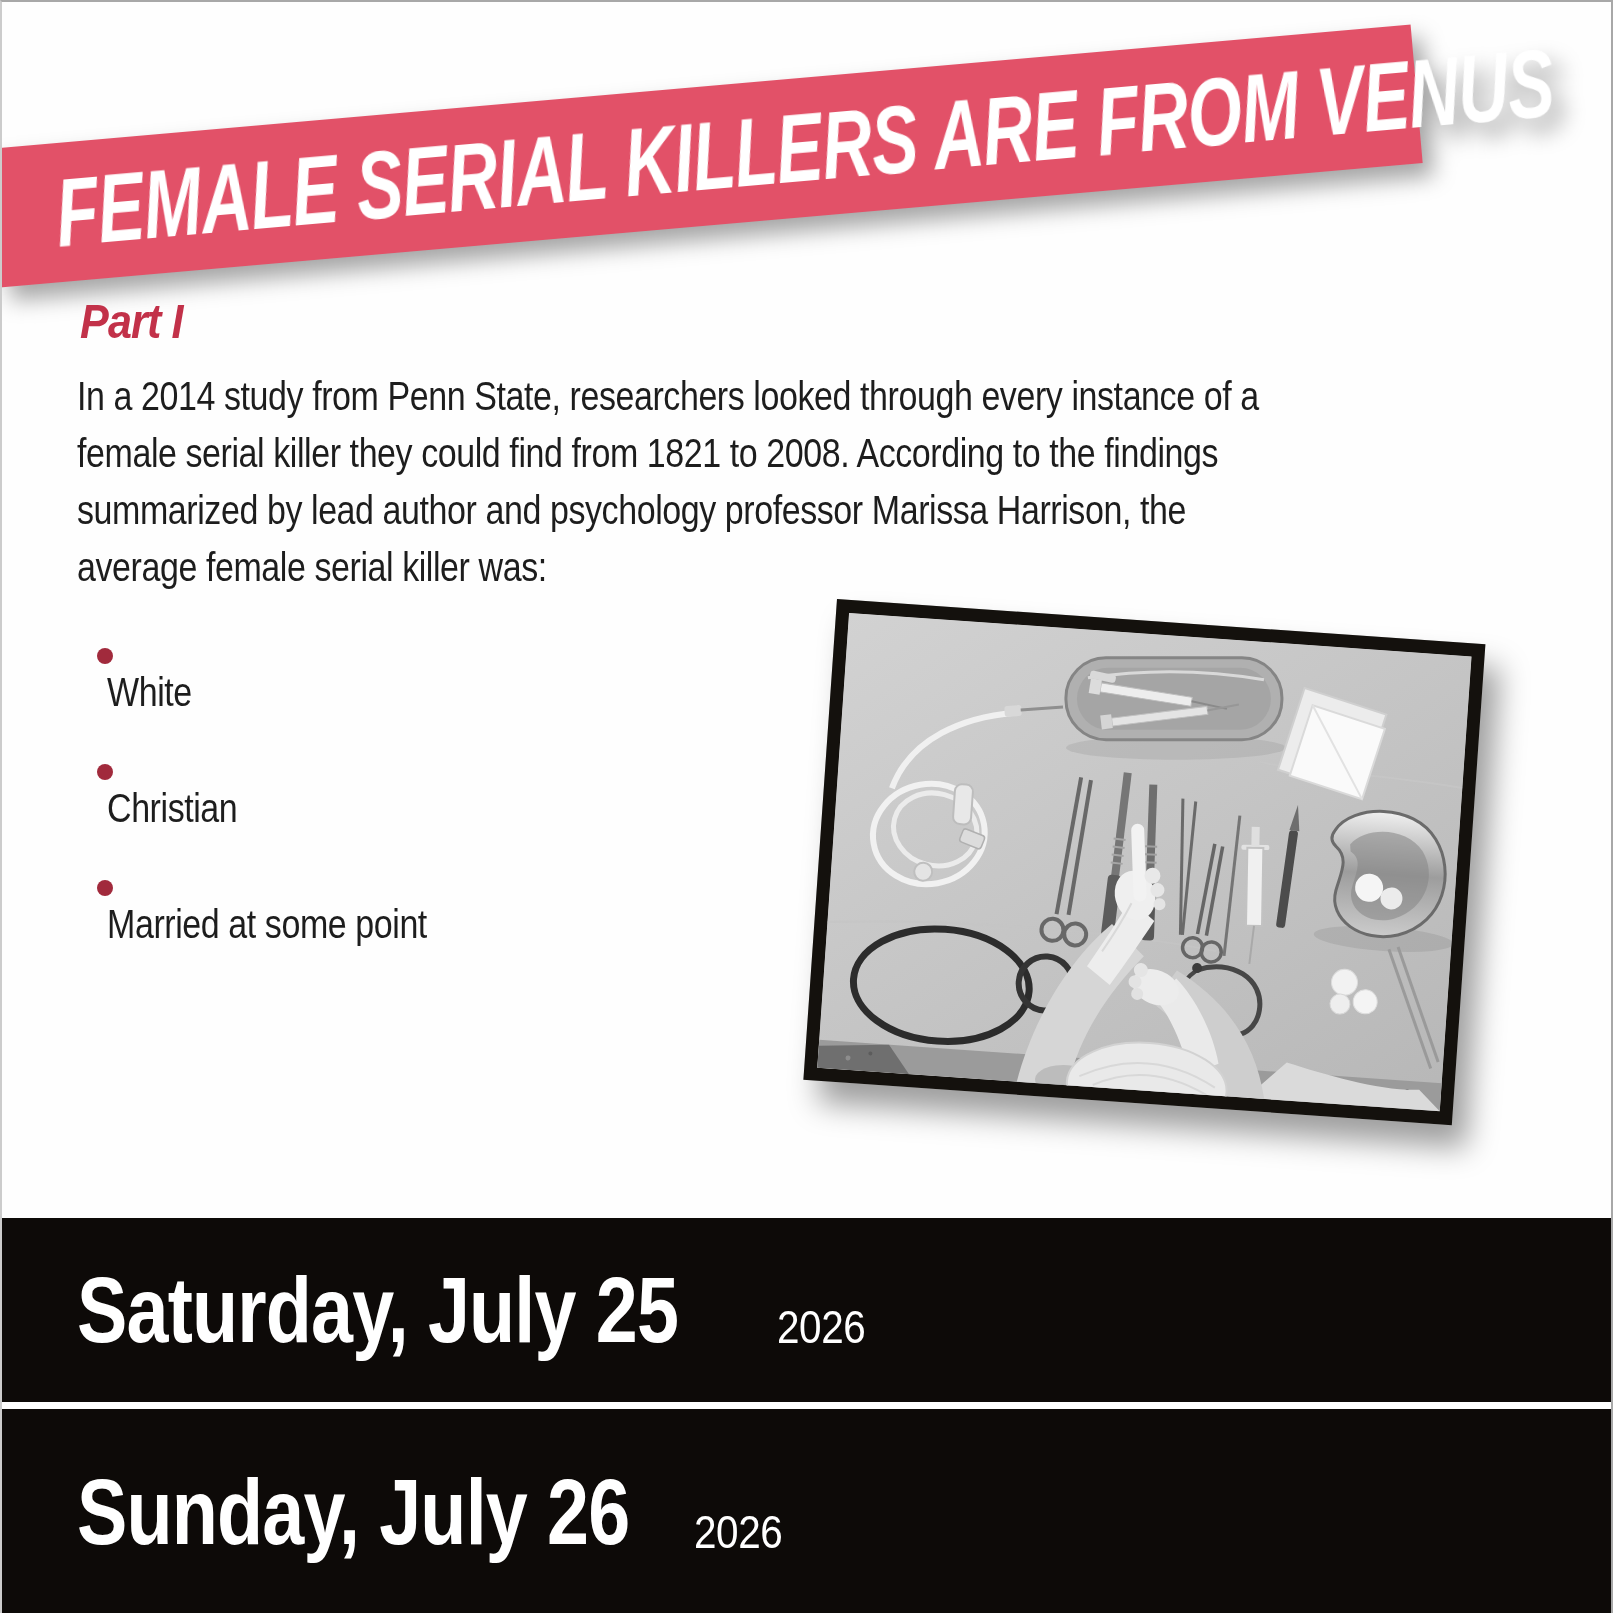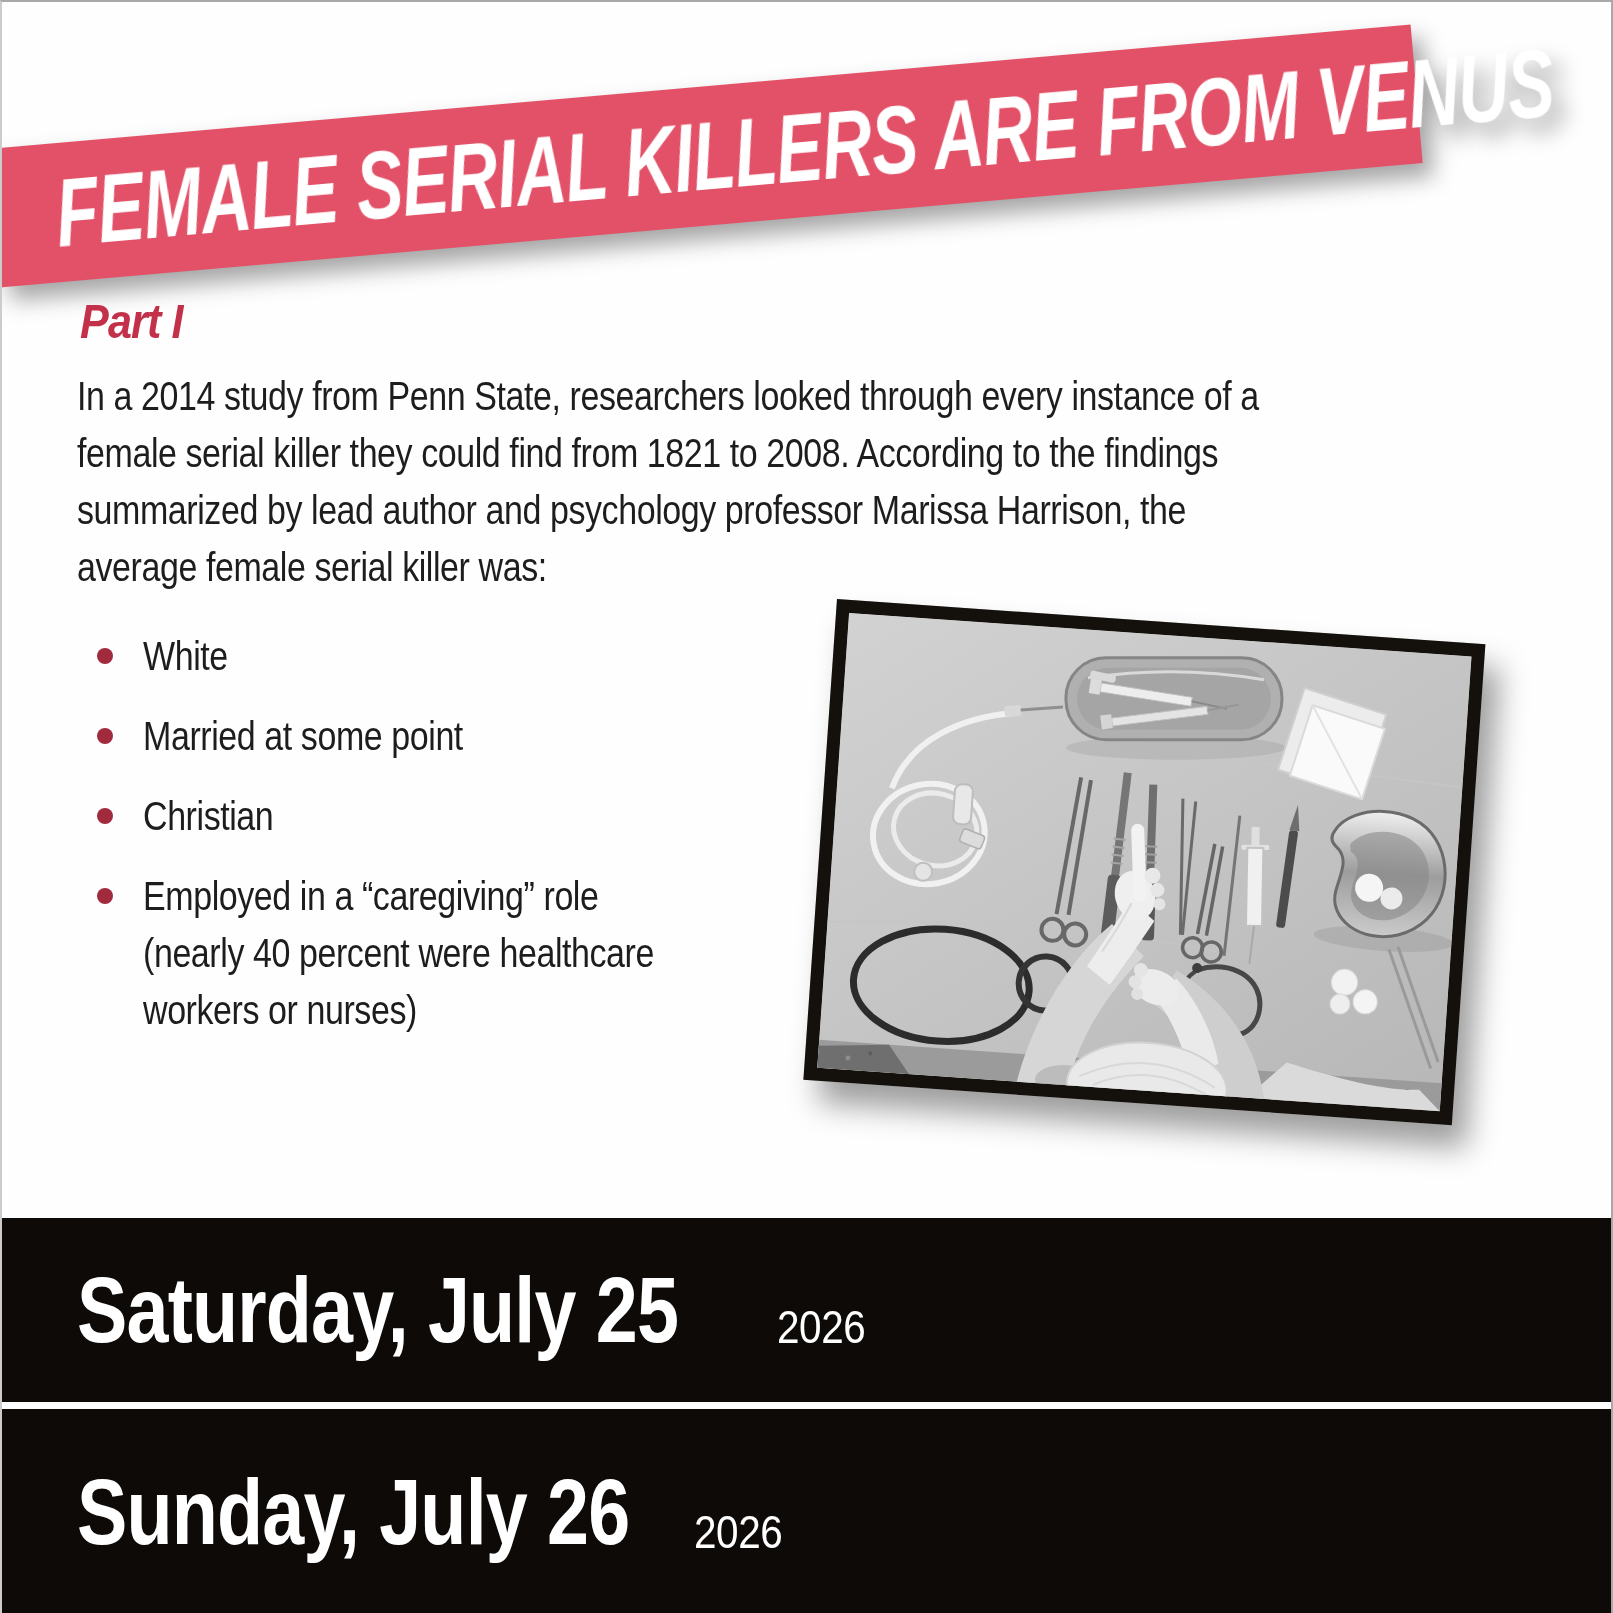--- a/index.html
+++ b/index.html
@@ -53,21 +53,21 @@
     font-size:40px; line-height:57px;
     white-space:pre-line;
     letter-spacing:-0.5px;
     transform:scaleX(0.85); transform-origin:left top;
   }
   .bullets {
     position:absolute; left:75px; top:626px;
     list-style:none; margin:0; padding:0;
     width:860px;
   }
-  .bullets li { display:flex; margin-bottom:23px; }
+  .bullets li { display:flex; margin-bottom:23px;flex-direction:column; }
   .dot {
     flex:none;
     width:16px; height:16px; border-radius:50%;
     background:#a12a3c;
     margin:20px 0 0 20px;
   }
   .li-text {
     margin-left:30px;
     color:#1d1d1d;
     font-size:40px; line-height:57px;
@@ -131,31 +131,25 @@
 summarized by lead author and psychology professor Marissa Harrison, the
 average female serial killer was:</div>
 
   <ul class="bullets">
     <li>
       <span class="dot"></span>
       <span class="li-text">White</span>
     </li>
     <li>
       <span class="dot"></span>
-      <span class="li-text">Married at some point</span>
-    </li>
-    <li>
-      <span class="dot"></span>
       <span class="li-text">Christian</span>
     </li>
     <li>
       <span class="dot"></span>
-      <span class="li-text">Employed in a “caregiving” role
-(nearly 40 percent were healthcare
-workers or nurses)</span>
+      <span class="li-text">Married at some point</span>
     </li>
   </ul>
 
   <div class="photo" role="img" aria-label="Tilted black-framed black-and-white overhead photo of surgical instruments laid out on a cloth: a metal tray with syringes, coiled IV tubing, scalpels and scissors in a row, folded gauze, a kidney dish with cotton balls, a stethoscope, and a nurse in a surgical cap pulling on long white gloves">
     <svg viewBox="0 0 624 456" preserveAspectRatio="none">
       <defs>
         <linearGradient id="cloth" x1="0" y1="0" x2="1" y2="1">
           <stop offset="0" stop-color="#d2d2d2"></stop>
             <stop offset="1" stop-color="#b7b7b7"></stop>
         </linearGradient>

